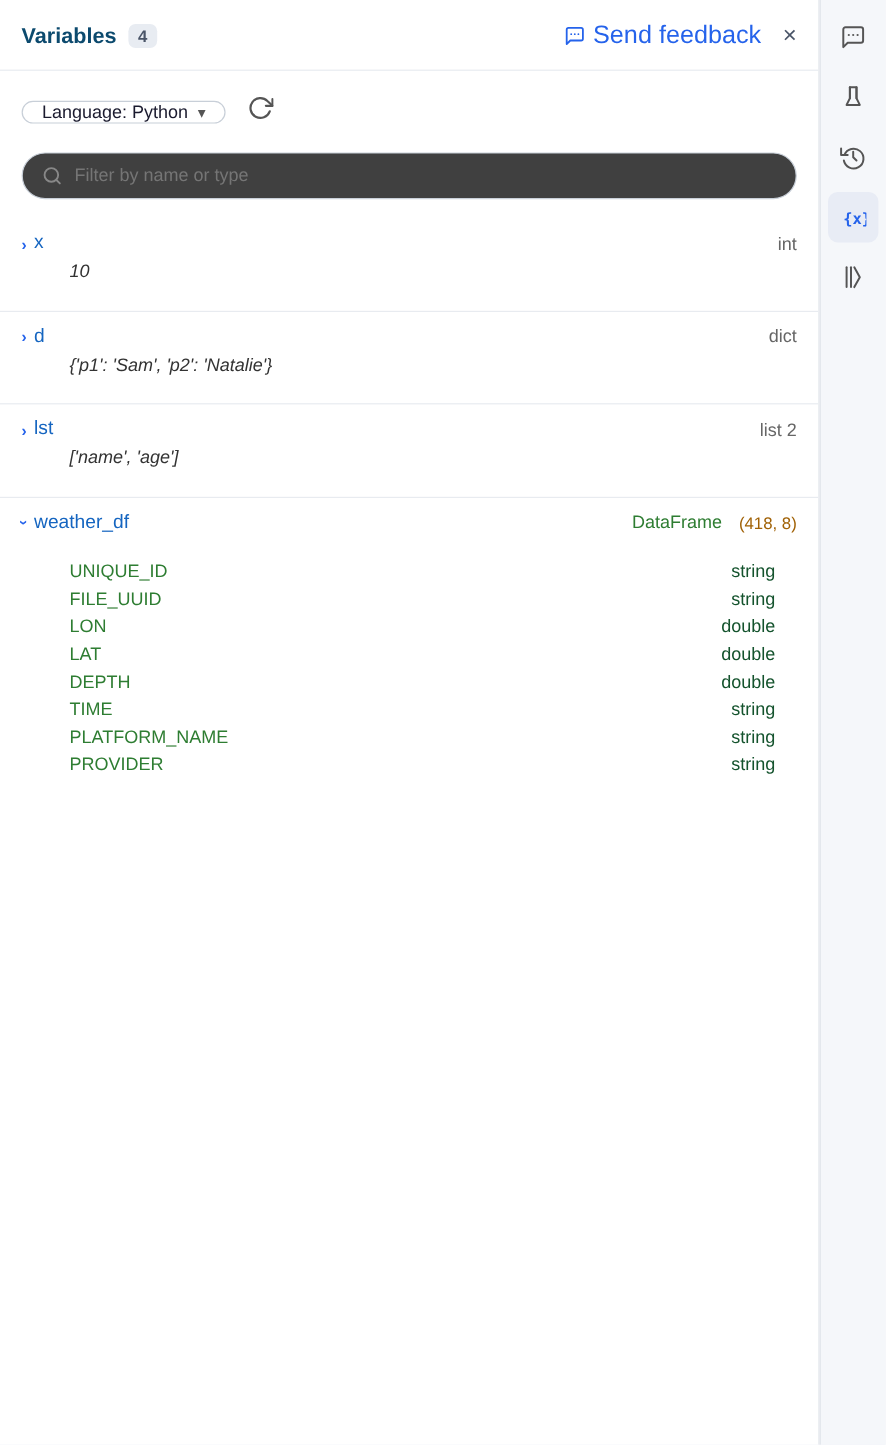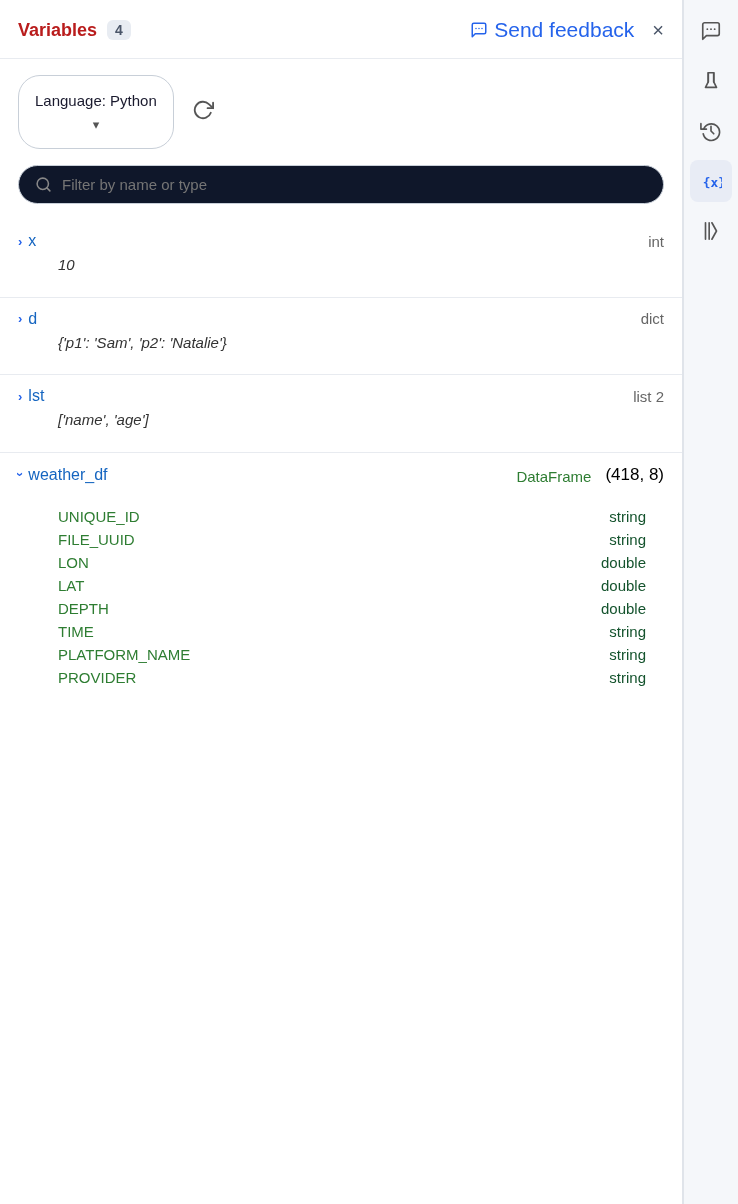--- a/index.html
+++ b/index.html
@@ -36,21 +36,21 @@
       display: flex;
       align-items: center;
       padding: 18px 18px 16px 18px;
       gap: 10px;
       border-bottom: 1px solid #e8ebf0;
     }
 
     .header-title {
       font-size: 18px;
       font-weight: 700;
-      color: #b91c1c;
+      color: #0c4a6e;
     }
 
     .badge {
       background: #e8ecf2;
       color: #4a5568;
       border-radius: 6px;
       padding: 2px 8px;
       font-size: 14px;
       font-weight: 600;
     }
@@ -80,27 +80,26 @@
       align-items: center;
       padding: 16px 18px 8px 18px;
       gap: 14px;
     }
 
     .language-select {
       display: flex;
       align-items: center;
       border: 1.5px solid #c8cfd8;
       border-radius: 22px;
-      padding: 16px 16px;
+      padding: 0 16px;
       background: #fff;
       cursor: pointer;
       gap: 8px;
       font-size: 15px;
       color: #1a1a2e;
-      flex-direction: column;
     }
 
     .language-select .chevron {
       color: #555;
       font-size: 13px;
     }
 
     .refresh-btn {
       background: none;
       border: none;
@@ -114,21 +113,21 @@
     .search-row {
       padding: 8px 18px 16px 18px;
     }
 
     .search-box {
       display: flex;
       align-items: center;
       border: 1.5px solid #c8cfd8;
       border-radius: 22px;
       padding: 10px 16px;
-      background: #0f172a;
+      background: #404040;
       gap: 10px;
       width: 100%;
     }
 
     .search-icon {
       color: #888;
       font-size: 16px;
     }
 
     .search-input {
@@ -199,22 +198,22 @@
     .var-item.expanded .var-header {
       margin-bottom: 20px;
     }
 
     .df-type {
       color: #2e7d32;
       font-size: 15px;
     }
 
     .df-dim {
-      color: #000000;
-      font-size: 17px;
+      color: #a16207;
+      font-size: 14px;
       margin-left: 6px;
     }
 
     .df-column-row {
       display: flex;
       justify-content: space-between;
       padding: 3px 18px 3px 40px;
       gap: 22px;
     }
 

